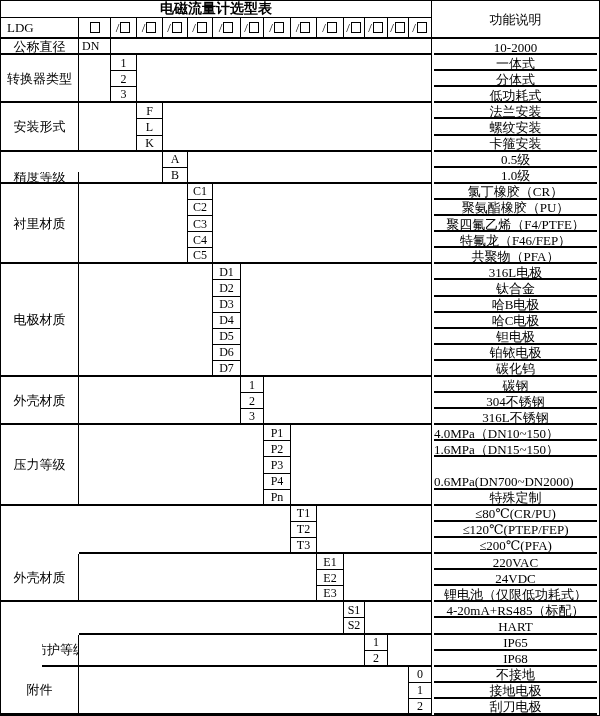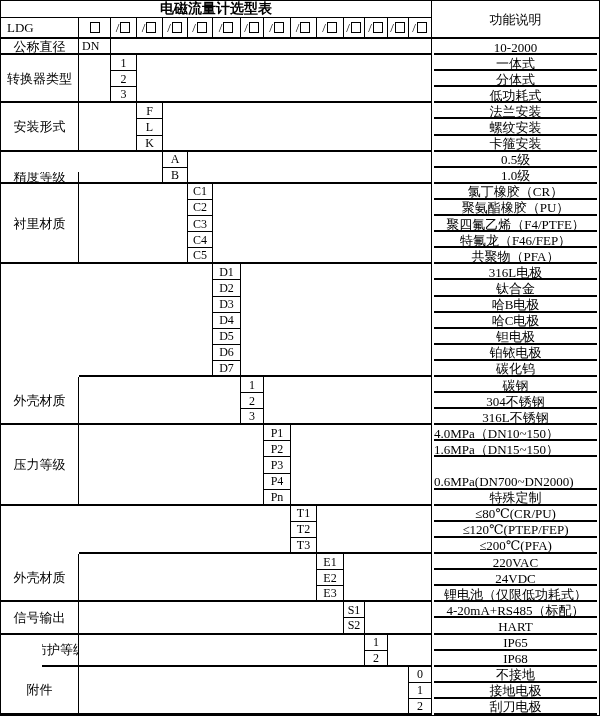--- a/index.html
+++ b/index.html
@@ -91,20 +91,21 @@
       <div class="cell desc-cell" style="grid-area: 12 / 16;">氯丁橡胶（CR）</div>
       <div class="cell code-cell" style="grid-area: 13 / 6;">C2</div>
       <div class="cell desc-cell" style="grid-area: 13 / 16;">聚氨酯橡胶（PU）</div>
       <div class="cell code-cell" style="grid-area: 14 / 6;">C3</div>
       <div class="cell desc-cell" style="grid-area: 14 / 16;">聚四氟乙烯（F4/PTFE）</div>
       <div class="cell code-cell" style="grid-area: 15 / 6;">C4</div>
       <div class="cell desc-cell" style="grid-area: 15 / 16;">特氟龙（F46/FEP）</div>
       <div class="cell code-cell gsep" style="grid-area: 16 / 6;">C5</div>
       <div class="cell desc-cell" style="grid-area: 16 / 16;">共聚物（PFA）</div>
       <div class="cell gsep" style="grid-area: 12 / 7 / 17 / 16;"></div>
+      <div class="cell gsep" style="grid-area: 17 / 1 / 24;">电极材质</div>
       <div class="cell gsep" style="grid-area: 17 / 2 / 24 / 7;"></div>
       <div class="cell code-cell" style="grid-area: 17 / 7;">D1</div>
       <div class="cell desc-cell" style="grid-area: 17 / 16;">316L电极</div>
       <div class="cell code-cell" style="grid-area: 18 / 7;">D2</div>
       <div class="cell desc-cell" style="grid-area: 18 / 16;">钛合金</div>
       <div class="cell code-cell" style="grid-area: 19 / 7;">D3</div>
       <div class="cell desc-cell" style="grid-area: 19 / 16;">哈B电极</div>
       <div class="cell code-cell" style="grid-area: 20 / 7;">D4</div>
       <div class="cell desc-cell" style="grid-area: 20 / 16;">哈C电极</div>
       <div class="cell code-cell" style="grid-area: 21 / 7;">D5</div>
@@ -145,21 +146,20 @@
       <div class="cell gsep" style="grid-area: 32 / 11 / 35 / 16;"></div>
       <div class="cell gsep" style="grid-area: 35 / 1 / 38;">外壳材质</div>
       <div class="cell gsep" style="grid-area: 35 / 2 / 38 / 11;"></div>
       <div class="cell code-cell" style="grid-area: 35 / 11;">E1</div>
       <div class="cell desc-cell" style="grid-area: 35 / 16;">220VAC</div>
       <div class="cell code-cell" style="grid-area: 36 / 11;">E2</div>
       <div class="cell desc-cell" style="grid-area: 36 / 16;">24VDC</div>
       <div class="cell code-cell gsep" style="grid-area: 37 / 11;">E3</div>
       <div class="cell desc-cell" style="grid-area: 37 / 16;">锂电池（仅限低功耗式）</div>
       <div class="cell gsep" style="grid-area: 35 / 12 / 38 / 16;"></div>
-      <div class="cell gsep" style="grid-area: 38 / 1 / 40;">信号输出</div>
       <div class="cell gsep" style="grid-area: 38 / 2 / 40 / 12;"></div>
       <div class="cell code-cell" style="grid-area: 38 / 12;">S1</div>
       <div class="cell desc-cell" style="grid-area: 38 / 16;">4-20mA+RS485（标配）</div>
       <div class="cell code-cell gsep" style="grid-area: 39 / 12;">S2</div>
       <div class="cell desc-cell" style="grid-area: 39 / 16;">HART</div>
       <div class="cell gsep" style="grid-area: 38 / 13 / 40 / 16;"></div>
       <div class="cell gsep" style="grid-area: 40 / 1 / 42; margin-left: 41px;">防护等级</div>
       <div class="cell gsep" style="grid-area: 40 / 2 / 42 / 13;"></div>
       <div class="cell code-cell" style="grid-area: 40 / 13;">1</div>
       <div class="cell desc-cell" style="grid-area: 40 / 16;">IP65</div>

